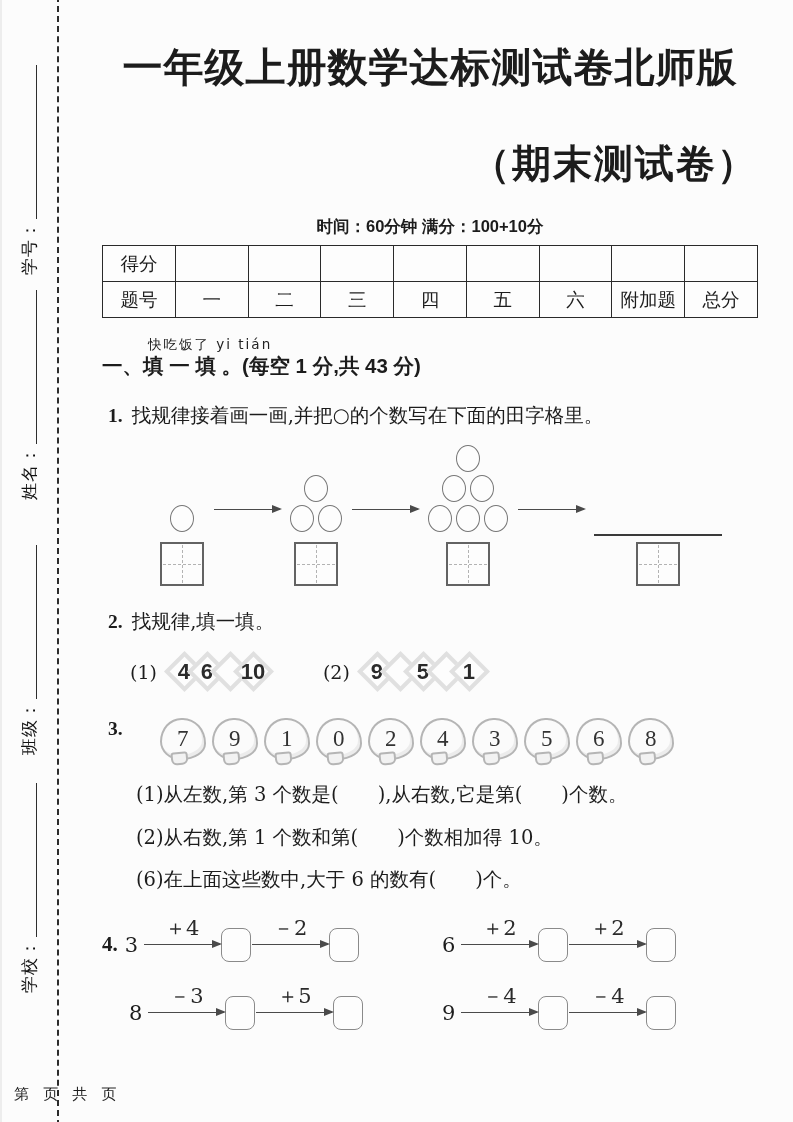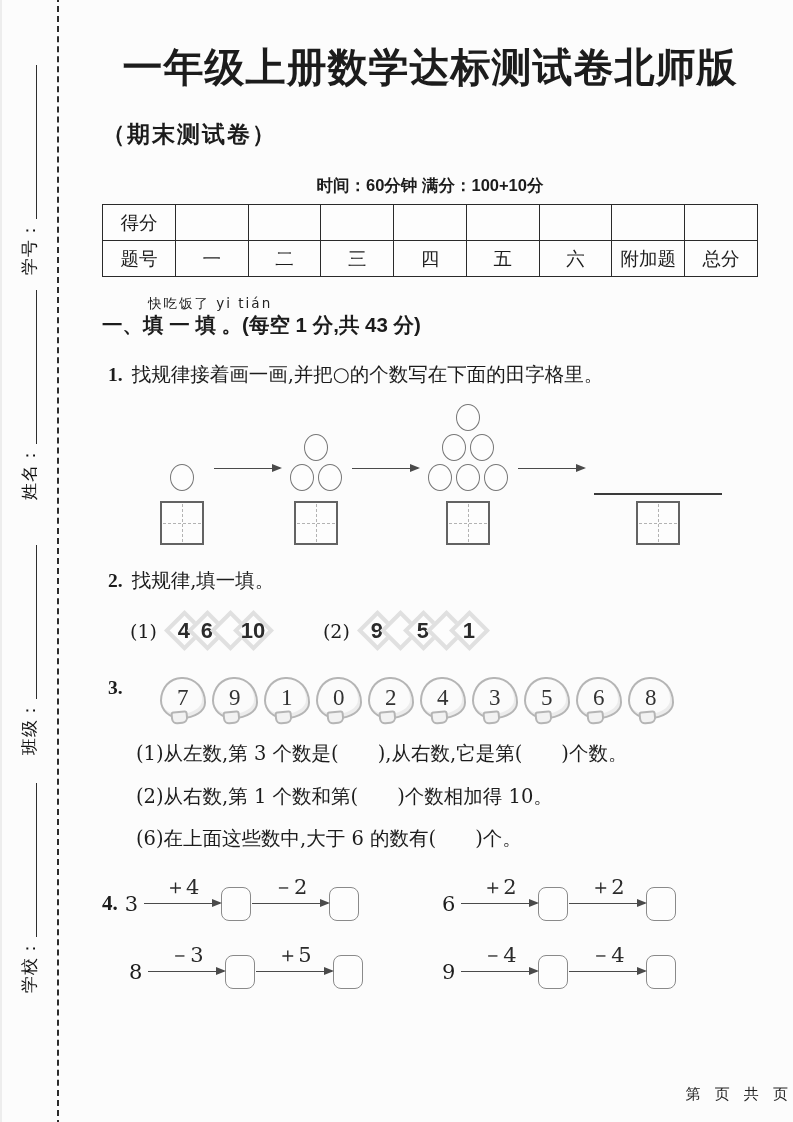--- a/index.html
+++ b/index.html
@@ -18,21 +18,21 @@
     font-size:17px; color:#111; white-space:nowrap; }
   .side-field .flabel { line-height:1.2; letter-spacing:1px; }
   .side-field .fline { flex:1; border-bottom:1.8px solid #2e2e2e; margin-bottom:3px; margin-left:2px; }
   .sf1 { top:157px; } .sf2 { top:382px; } .sf3 { top:637px; } .sf4 { top:875px; }
 
   
   .content { position:absolute; left:100px; top:0; width:656px; }
 
   .title { margin-top:40px; text-align:center; font-size:40px; font-weight:bold;
     letter-spacing:1px; white-space:nowrap; }
-  .subtitle { margin-top:24px; text-align:left; font-size:23px; font-weight:bold; letter-spacing:2px; }
+  .subtitle { margin-top:42px; text-align:right; font-size:39px; font-weight:bold; letter-spacing:2px; }
   .meta { margin-top:25px; margin-bottom:7px; text-align:center; font-size:16.5px; font-weight:bold; }
 
   
   table.score { width:100%; border-collapse:collapse; table-layout:fixed; }
   table.score td { border:1.6px solid #2a2a2a; height:36px; text-align:center;
     font-size:18.5px; vertical-align:middle; background:#fdfdfd; }
   .col-first { width:76px; } .col-extra { width:88px; } .col-total { width:62px; }
 
   
   .sec-head { position:relative; margin-top:34px; font-size:20.5px; font-weight:bold; }
@@ -93,21 +93,21 @@
     font-size:21px; color:#2a2a2a; white-space:nowrap; }
   .rbox { width:30px; height:34px; border:1.7px solid #8a8a8a; border-radius:8px;
     background:#fdfdfd; flex:none; }
 
   
   .q5 { margin-top:24px; font-family:"DejaVu Serif", serif; font-size:19.5px;
     line-height:2.2; padding-left:6px; }
   .q5-line2 { padding-left:30px; }
 
   
-  .footer { position:absolute; bottom:18px; left:0; width:100%; text-align:right;
+  .footer { position:absolute; bottom:18px; left:0; width:100%; text-align:left;
     font-size:15px; letter-spacing:5px; color:#1f1f1f;padding-left:12px; }
 </style>
 </head>
 <body>
 
 <div class="page">
 
   <div class="seal-line"></div>
 
   <div class="side-field sf1">

